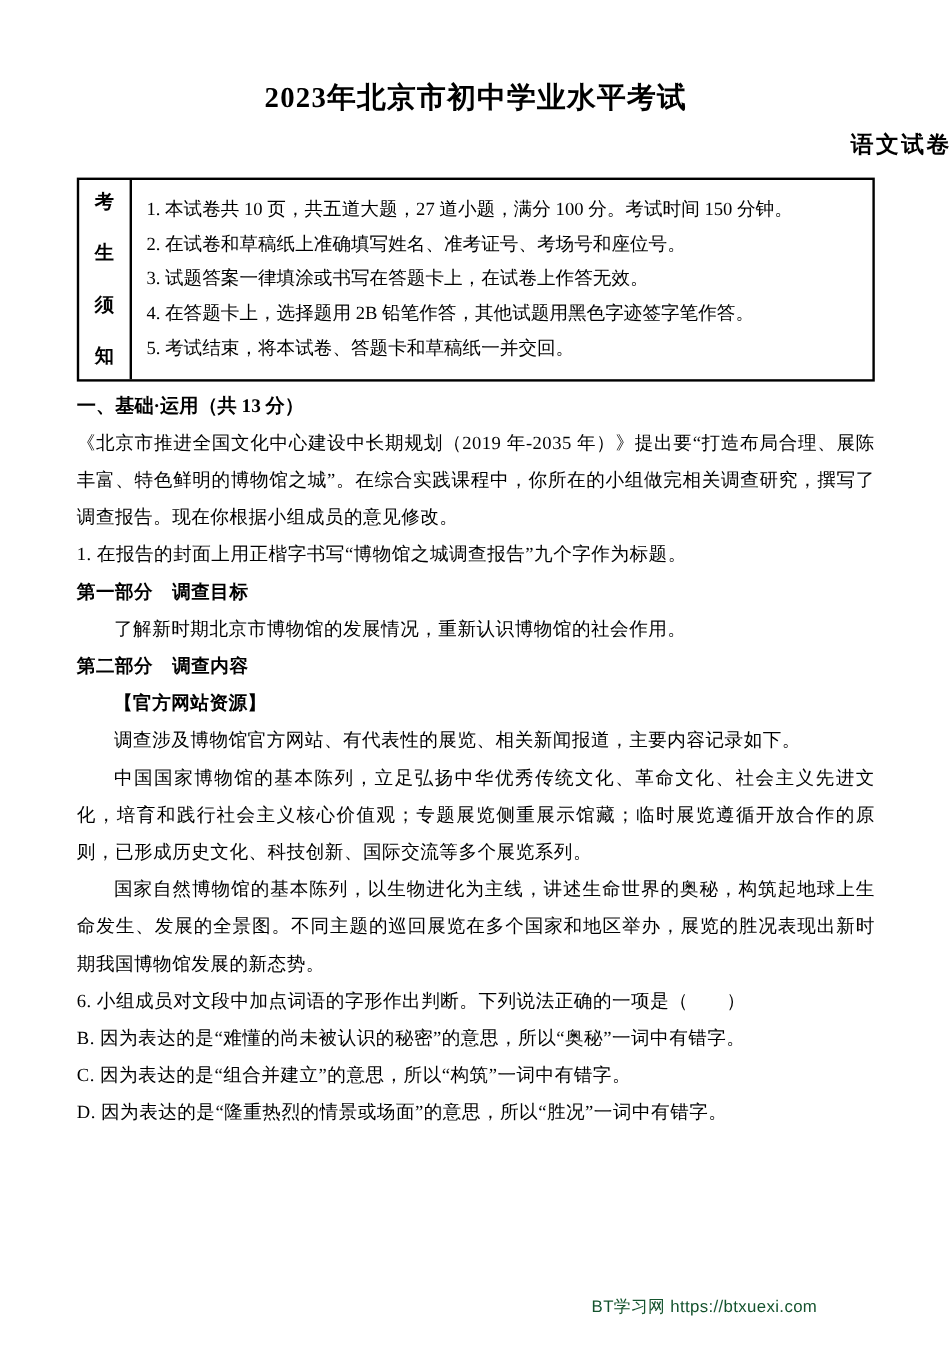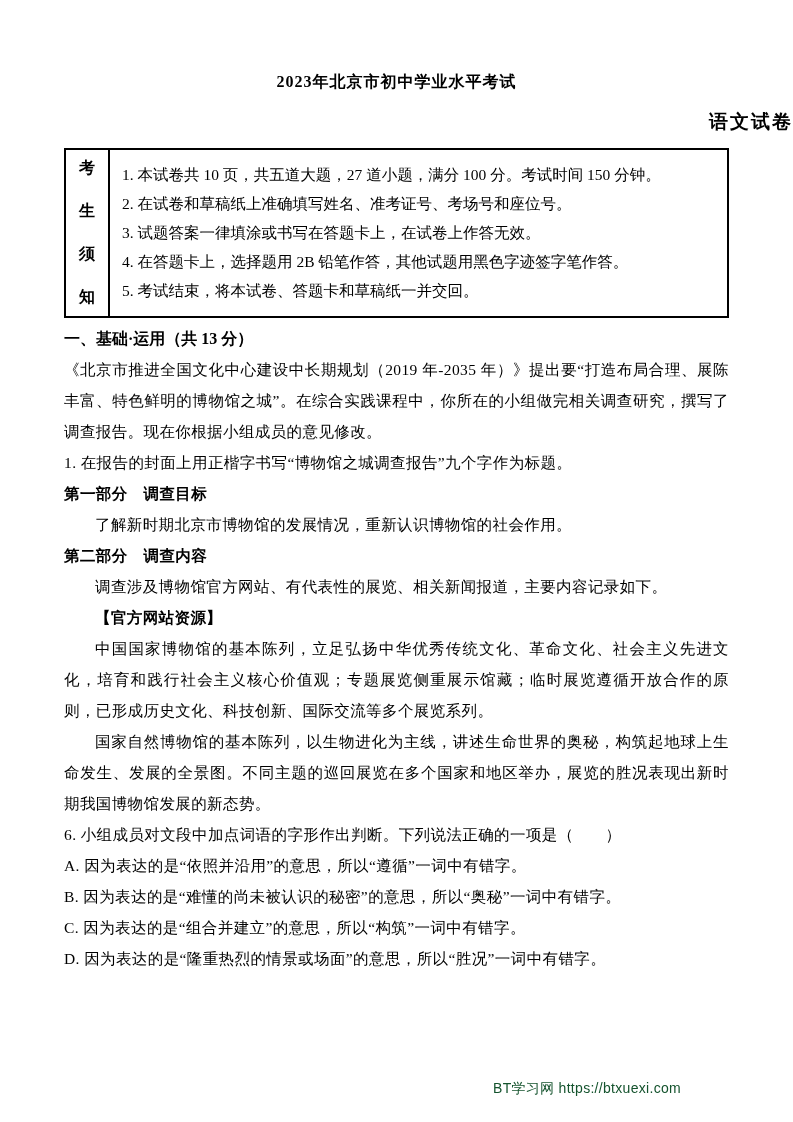--- a/index.html
+++ b/index.html
@@ -9,21 +9,21 @@
     margin:0 auto;
     background:#ffffff;
     color:#000;
     font-family:"Liberation Serif","DejaVu Serif",serif;
     overflow:hidden;
   }
   .doc-title{
     padding-top:70px;
     text-align:center;
     font-weight:bold;
-    font-size:16px;
+    font-size:24px;
     letter-spacing:1px;
     line-height:24px;
   }
   .doc-subtitle{
     margin-top:16px;
     text-align:right;
     font-weight:bold;
     font-size:19px;
     letter-spacing:2px;
     line-height:24px;
@@ -123,30 +123,29 @@
     <div class="sec-heading">一、基础·运用（共 13 分）</div>
 
     <p>《北京市推进全国文化中心建设中长期规划（2019 年-2035 年）》提出要“打造布局合理、展陈丰富、特色鲜明的博物馆之城”。在综合实践课程中，你所在的小组做完相关调查研究，撰写了调查报告。现在你根据小组成员的意见修改。</p>
 
     <p class="q-line">1. 在报告的封面上用正楷字书写“博物馆之城调查报告”九个字作为标题。</p>
 
     <p class="center-heading">第一部分　调查目标</p>
     <p class="indent">了解新时期北京市博物馆的发展情况，重新认识博物馆的社会作用。</p>
 
     <p class="center-heading">第二部分　调查内容</p>
+    <p class="indent bracket-heading">【官方网站资源】</p>
+
     <p class="indent">调查涉及博物馆官方网站、有代表性的展览、相关新闻报道，主要内容记录如下。</p>
-
-    <p class="indent bracket-heading">【官方网站资源】</p>
 
     <p class="indent">中国国家博物馆的基本陈列，立足弘扬中华优秀传统文化、革命文化、社会主义先进文化，培育和践行社会主义核心价值观；专题展览侧重展示馆藏；临时展览遵循开放合作的原则，已形成历史文化、科技创新、国际交流等多个展览系列。</p>
     <p class="indent">国家自然博物馆的基本陈列，以生物进化为主线，讲述生命世界的奥秘，构筑起地球上生命发生、发展的全景图。不同主题的巡回展览在多个国家和地区举办，展览的胜况表现出新时期我国博物馆发展的新态势。</p>
 
     <p class="q-line">6. 小组成员对文段中加点词语的字形作出判断。下列说法正确的一项是（　　）</p>
 
-    <p class="option">A. 因为表达的是“依照并沿用”的意思，所以“遵循”一词中有错字。</p>
     <p class="option">B. 因为表达的是“难懂的尚未被认识的秘密”的意思，所以“奥秘”一词中有错字。</p>
     <p class="option">C. 因为表达的是“组合并建立”的意思，所以“构筑”一词中有错字。</p>
     <p class="option">D. 因为表达的是“隆重热烈的情景或场面”的意思，所以“胜况”一词中有错字。</p>
   </div>
 
   <div class="footer">BT学习网 https://btxuexi.com</div>
 
 </div>
 
 </body></html>

